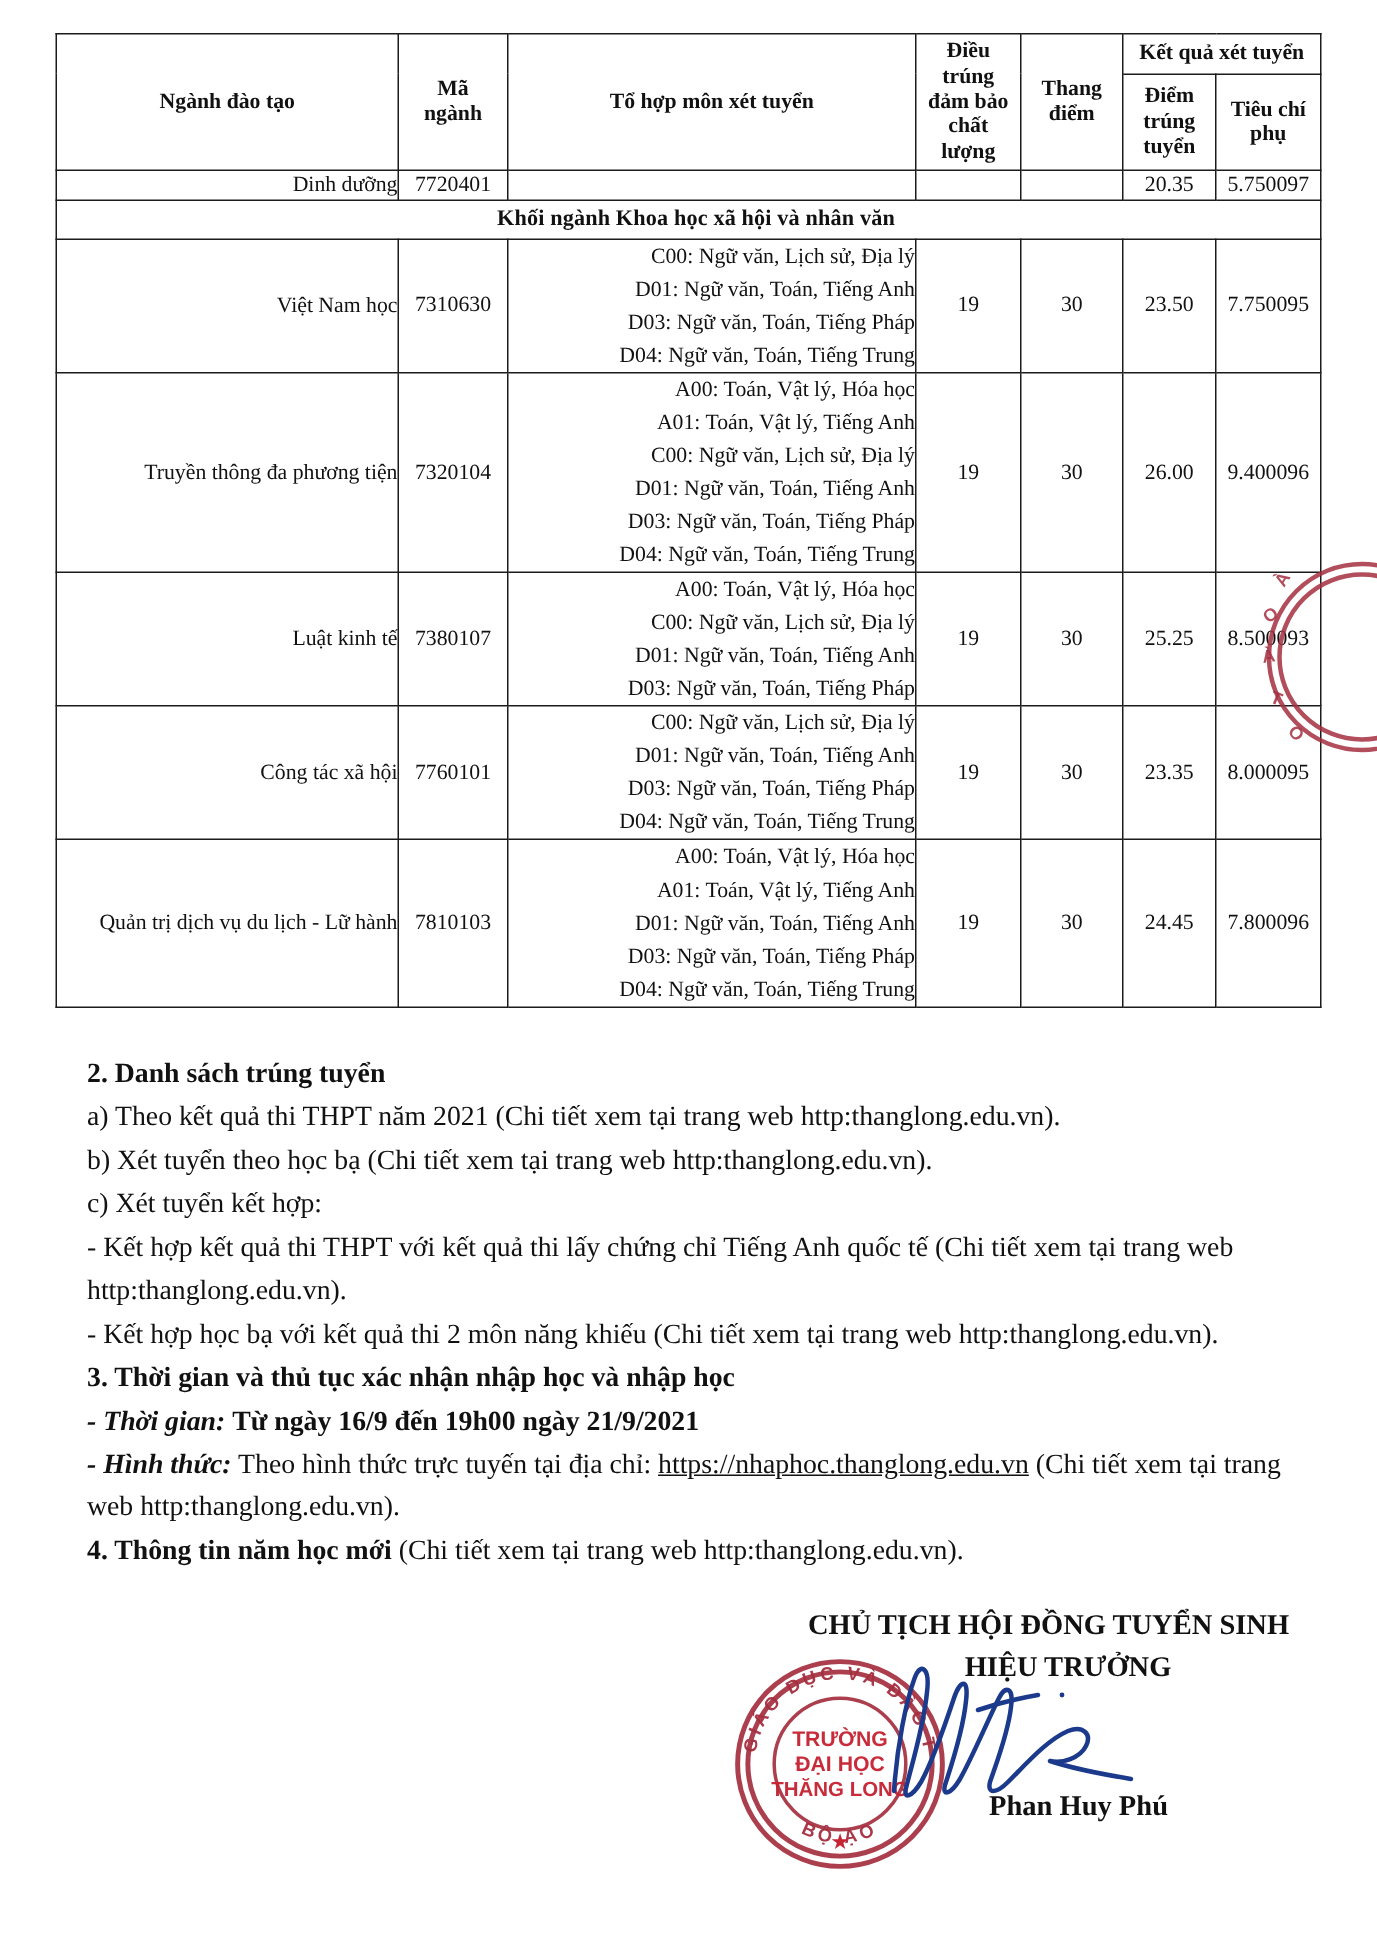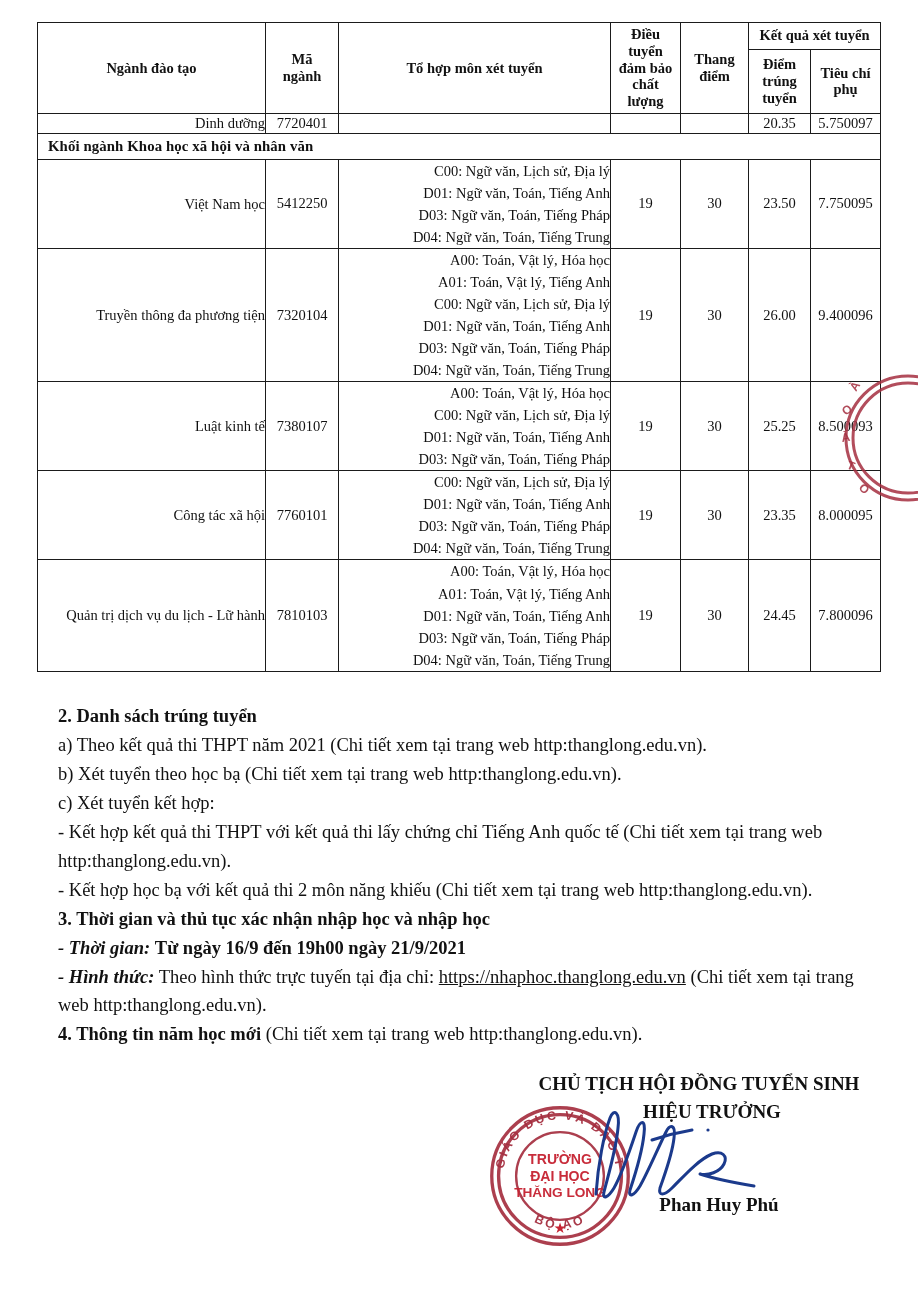--- a/index.html
+++ b/index.html
@@ -58,21 +58,21 @@
   .col-extra  { width: 70px;  }
 
   td.c-name  { padding: 6px 0 6px 10px; text-align: right; line-height: 1.3; }
   td.c-code  { text-align: center; }
   td.c-subj  { padding: 4px 0 4px 8px; text-align: right; line-height: 1.52; }
   td.c-num   { text-align: center; }
 
   .subj-line { white-space: nowrap; }
 
   tr.group-row td {
-    text-align: left;
+    text-align: center;
     font-weight: bold;
     padding: 4px 0 4px 10px;
     font-size: 14.8px;
     letter-spacing: .1px;
   }
 
   
   .body-text {
     position: absolute;
     left: 58px;
@@ -156,21 +156,21 @@
       </colgroup>
       <thead>
         <tr>
           <th rowspan="2">Ngành đào tạo</th>
           <th rowspan="2">
             <div>Mã</div>
             <div>ngành</div>
           </th>
           <th rowspan="2">Tổ hợp môn xét tuyển</th>
           <th rowspan="2">
-            <div>Điều tuyển</div>
+            <div>Điều trúng</div>
             <div>đảm bảo</div>
             <div>chất</div>
             <div>lượng</div>
           </th>
           <th rowspan="2">
             <div>Thang</div>
             <div>điểm</div>
           </th>
           <th colspan="2">Kết quả xét tuyển</th>
         </tr>
@@ -194,21 +194,21 @@
             <td class="c-num"></td>
             <td class="c-num"></td>
             <td class="c-num">20.35</td>
             <td class="c-num">5.750097</td>
           </tr>
           <tr class="group-row">
             <td colspan="7">Khối ngành Khoa học xã hội và nhân văn</td>
           </tr>
           <tr>
             <td class="c-name">Việt Nam học</td>
-            <td class="c-code">5412250</td>
+            <td class="c-code">7310630</td>
             <td class="c-subj">
               <div class="subj-line">C00: Ngữ văn, Lịch sử, Địa lý</div>
               <div class="subj-line">D01: Ngữ văn, Toán, Tiếng Anh</div>
               <div class="subj-line">D03: Ngữ văn, Toán, Tiếng Pháp</div>
               <div class="subj-line">D04: Ngữ văn, Toán, Tiếng Trung</div>
             </td>
             <td class="c-num">19</td>
             <td class="c-num">30</td>
             <td class="c-num">23.50</td>
             <td class="c-num">7.750095</td>

